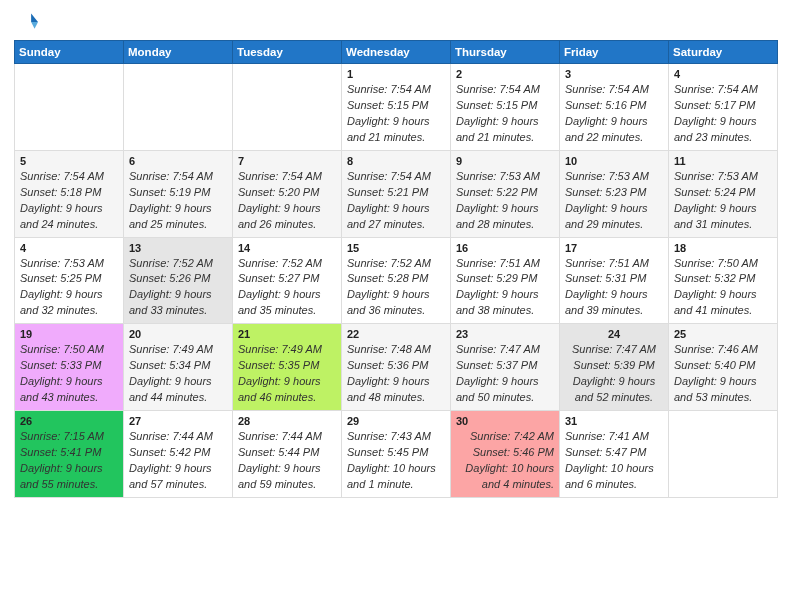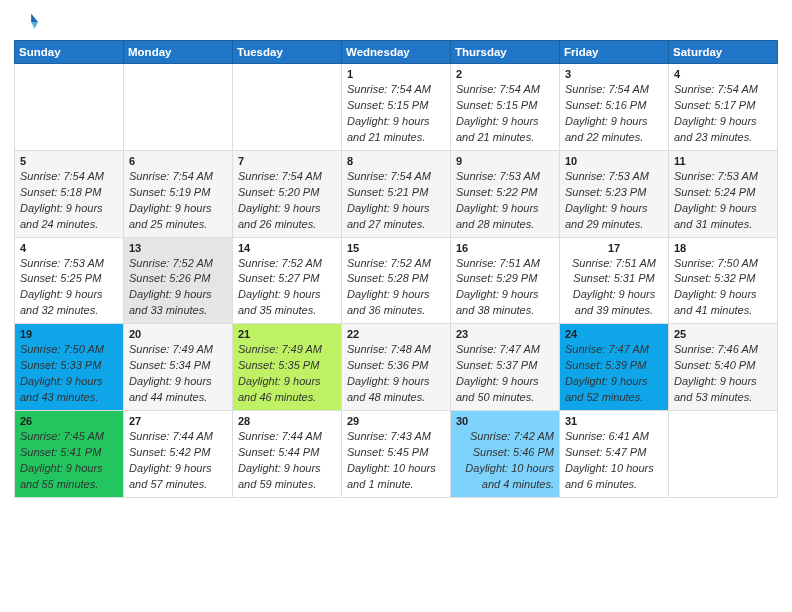--- a/index.html
+++ b/index.html
@@ -244,37 +244,37 @@
 Daylight: 9 hours
 and 36 minutes.</div>
           </td>
           <td style="background: rgb(255, 255, 255);">
             <span class="day-number">16</span>
             <div class="day-info" style="white-space: pre-line;">Sunrise: 7:51 AM
 Sunset: 5:29 PM
 Daylight: 9 hours
 and 38 minutes.</div>
           </td>
-          <td style="background: rgb(255, 255, 255); text-align: center;">
+          <td style="background: rgb(255, 255, 255);">
             <span class="day-number">17</span>
             <div class="day-info" style="white-space: pre-line;">Sunrise: 7:51 AM
 Sunset: 5:31 PM
 Daylight: 9 hours
 and 39 minutes.</div>
           </td>
           <td style="background: rgb(255, 255, 255);">
             <span class="day-number">18</span>
             <div class="day-info" style="white-space: pre-line;">Sunrise: 7:50 AM
 Sunset: 5:32 PM
 Daylight: 9 hours
 and 41 minutes.</div>
           </td>
         </tr>
         <tr>
-          <td style="background: #0ea5e9;">
+          <td style="background: #f0abfc;">
             <span class="day-number">19</span>
             <div class="day-info" style="white-space: pre-line;">Sunrise: 7:50 AM
 Sunset: 5:33 PM
 Daylight: 9 hours
 and 43 minutes.</div>
           </td>
           <td style="background: rgb(245, 245, 245);">
             <span class="day-number">20</span>
             <div class="day-info" style="white-space: pre-line;">Sunrise: 7:49 AM
 Sunset: 5:34 PM
@@ -295,39 +295,39 @@
 Daylight: 9 hours
 and 48 minutes.</div>
           </td>
           <td style="background: rgb(245, 245, 245);">
             <span class="day-number">23</span>
             <div class="day-info" style="white-space: pre-line;">Sunrise: 7:47 AM
 Sunset: 5:37 PM
 Daylight: 9 hours
 and 50 minutes.</div>
           </td>
-          <td style="background: #0ea5e9;">
+          <td style="background: #e5e5e5; text-align: center;">
             <span class="day-number">24</span>
             <div class="day-info" style="white-space: pre-line;">Sunrise: 7:47 AM
 Sunset: 5:39 PM
 Daylight: 9 hours
 and 52 minutes.</div>
           </td>
           <td style="background: rgb(245, 245, 245);">
             <span class="day-number">25</span>
             <div class="day-info" style="white-space: pre-line;">Sunrise: 7:46 AM
 Sunset: 5:40 PM
 Daylight: 9 hours
 and 53 minutes.</div>
           </td>
         </tr>
         <tr>
           <td style="background: #22c55e;">
             <span class="day-number">26</span>
-            <div class="day-info" style="white-space: pre-line;">Sunrise: 7:45 AM
+            <div class="day-info" style="white-space: pre-line;">Sunrise: 7:15 AM
 Sunset: 5:41 PM
 Daylight: 9 hours
 and 55 minutes.</div>
           </td>
           <td style="background: rgb(255, 255, 255);">
             <span class="day-number">27</span>
             <div class="day-info" style="white-space: pre-line;">Sunrise: 7:44 AM
 Sunset: 5:42 PM
 Daylight: 9 hours
 and 57 minutes.</div>
@@ -339,30 +339,30 @@
 Daylight: 9 hours
 and 59 minutes.</div>
           </td>
           <td style="background: rgb(255, 255, 255);">
             <span class="day-number">29</span>
             <div class="day-info" style="white-space: pre-line;">Sunrise: 7:43 AM
 Sunset: 5:45 PM
 Daylight: 10 hours
 and 1 minute.</div>
           </td>
-          <td style="background: #7dd3fc;">
+          <td style="background: #fca5a5;">
             <span class="day-number">30</span>
             <div class="day-info" style="white-space: pre-line; text-align: right;">Sunrise: 7:42 AM
 Sunset: 5:46 PM
 Daylight: 10 hours
 and 4 minutes.</div>
           </td>
           <td style="background: rgb(255, 255, 255);">
             <span class="day-number">31</span>
-            <div class="day-info" style="white-space: pre-line;">Sunrise: 6:41 AM
+            <div class="day-info" style="white-space: pre-line;">Sunrise: 7:41 AM
 Sunset: 5:47 PM
 Daylight: 10 hours
 and 6 minutes.</div>
           </td>
           <td class="empty-cell"></td>
         </tr>
       </tbody>
   </table>
 </div>
 

